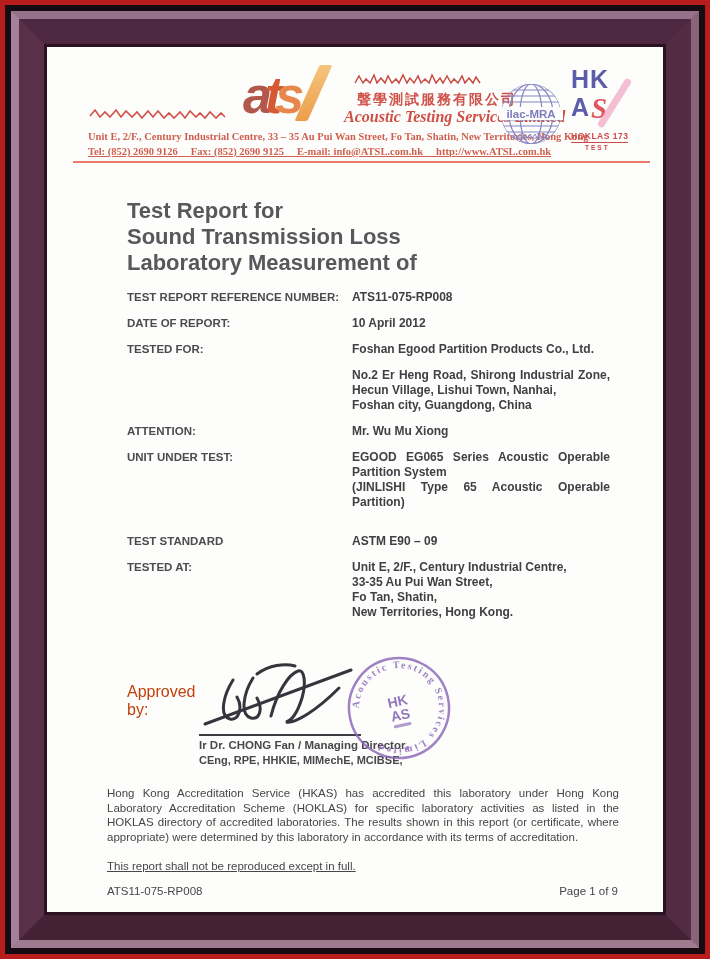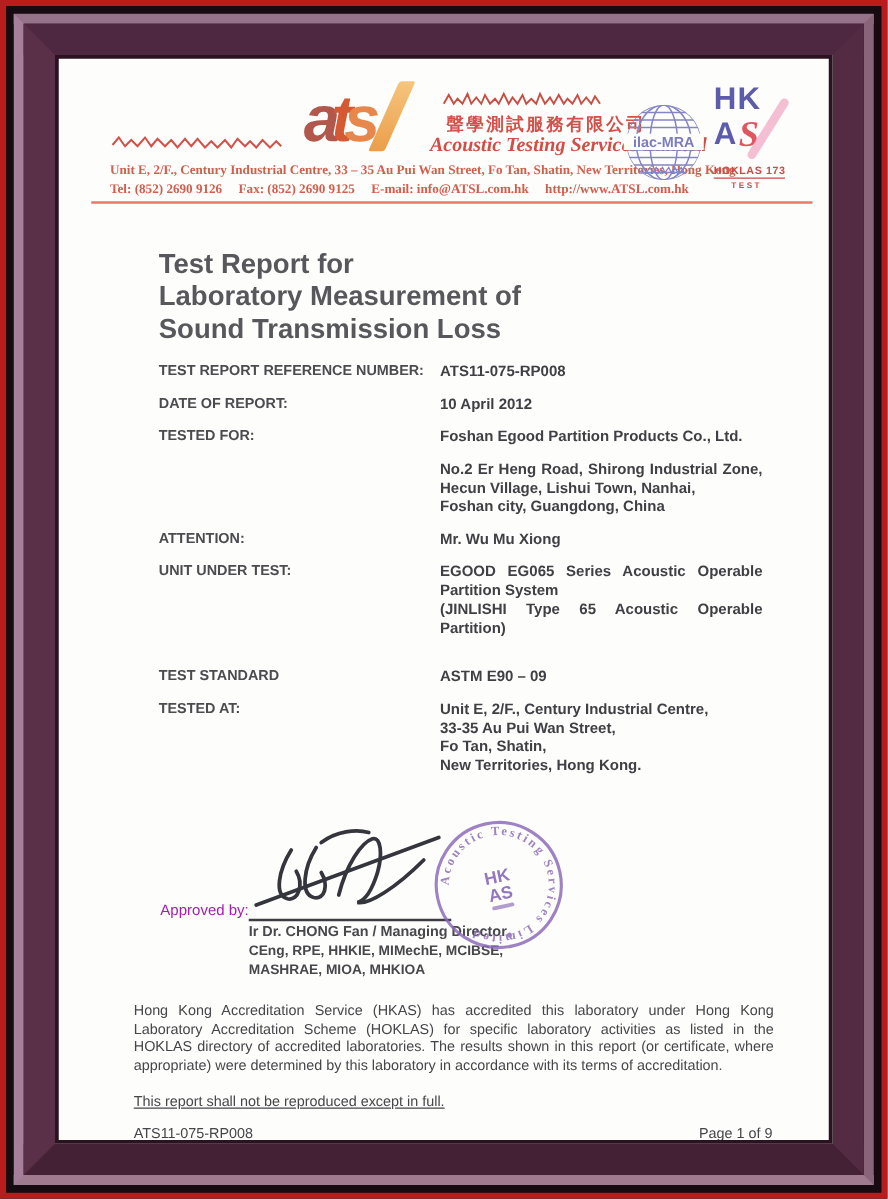--- a/index.html
+++ b/index.html
@@ -19,41 +19,41 @@
   .zigzag-right{position:absolute;left:306px;top:24px;}
   .atsl-logo{position:absolute;left:196px;top:18px;height:62px;font:italic 900 52px "Liberation Sans",sans-serif;letter-spacing:-7px;line-height:58px;}
   .logo-a{color:#b2574b;}
   .logo-t{color:#d55a33;}
   .logo-s{color:#e8874b;}
   .logo-slash{display:inline-block;width:13px;height:56px;margin-left:10px;vertical-align:-8px;background:linear-gradient(180deg,#f6c57e,#eb9e4a);transform:skewX(-24deg);border-radius:2px;}
   .company-zh{position:absolute;left:310px;top:44px;font-size:14px;font-weight:bold;letter-spacing:2px;color:#d0524a;white-space:nowrap;}
   .company-en{position:absolute;left:297px;top:61px;font:italic bold 16px "Liberation Serif",serif;color:#d04f44;white-space:nowrap;}
   .addr-line{position:absolute;left:41px;font:bold 10.5px "Liberation Serif",serif;color:#cf5f4e;white-space:pre-wrap;}
   .addr1{top:84px;}
-  .addr2{top:99px;}
+  .addr2{top:99px;text-decoration:underline;}
   .red-rule{position:absolute;left:26px;top:114px;width:577px;height:2px;background:#e87b68;}
   .ilac{position:absolute;left:451px;top:34px;}
   .hkas{position:absolute;left:524px;top:22px;width:76px;text-align:left;}
   .hkas-row{font:900 25px "Liberation Sans",sans-serif;color:#5c5cab;line-height:21px;letter-spacing:1px;position:relative;z-index:1;}
   .hkas-s{font:italic bold 29px "Liberation Serif",serif;color:#e05560;position:relative;left:1px;top:2px;}
   .hkas-swoosh{position:absolute;left:40px;top:6px;width:7px;height:56px;background:#f2aac6;border-radius:4px;transform:rotate(32deg);opacity:.75;z-index:2;}
   .hkas-hoklas{margin-top:8px;display:inline-block;font:bold 8.5px "Liberation Sans",sans-serif;color:#d04848;letter-spacing:.5px;border-bottom:1px solid #d04848;padding-bottom:1px;}
   .hkas-test{font:bold 6.5px "Liberation Sans",sans-serif;color:#d04848;letter-spacing:2px;margin-left:14px;margin-top:1px;}
 
   
   .doc-title{margin:33px 0 14px 80px;font-size:22px;line-height:26px;font-weight:bold;color:#58585c;}
   .field-row{display:flex;margin:0 0 11px 80px;}
   .field-label{width:225px;flex:none;font-size:11.5px;font-weight:bold;color:#4c4c50;line-height:15px;}
   .field-value{width:258px;flex:none;font-size:12px;font-weight:bold;color:#3f3f44;line-height:15px;}
   .field-value .stretch{text-align:justify;text-align-last:justify;}
   .gap-before{margin-top:24px;}
 
   
   .approval{display:flex;margin:40px 0 0 80px;position:relative;}
-  .approved-by{width:72px;flex:none;align-self:flex-end;margin-bottom:49px;font-size:12px;color:#a21caf;text-align:right;}
+  .approved-by{width:72px;flex:none;align-self:flex-end;margin-bottom:49px;font-size:16px;color:#c2410c;}
   .sig-col{width:230px;}
   .sig-line{width:162px;border-top:2px solid #3c3c42;margin-top:-4px;}
   .sig-name{font-size:11.5px;font-weight:bold;color:#48484c;line-height:15px;margin-top:2px;}
   .sig-cred{font-size:11px;font-weight:bold;color:#48484c;line-height:15px;}
   .stamp{position:absolute;left:216px;top:-8px;opacity:.82;transform:rotate(-12deg);}
 
   
   .accreditation{margin:18px 45px 16px 60px;width:512px;font-size:11.5px;line-height:14.5px;text-align:justify;color:#46464a;}
   .repro-note{margin:13px 0 0 60px;font-size:11.5px;color:#46464a;text-decoration:underline;}
   .ref-row{display:flex;justify-content:space-between;margin:13px 45px 0 60px;font-size:11.5px;color:#46464a;}
@@ -117,22 +117,22 @@
           <div class="hkas-row"><span>A</span><span class="hkas-s">S</span></div>
           <div class="hkas-hoklas">HOKLAS 173</div>
           <div class="hkas-test">TEST</div>
         </div>
 
         <div class="red-rule"></div>
       </div>
 
       <div class="doc-title">
         <div>Test Report for</div>
+        <div>Sound Transmission Loss</div>
         <div>Laboratory Measurement of</div>
-        <div>Sound Transmission Loss</div>
       </div>
 
       <div class="field-row">
         <div class="field-label">TEST REPORT REFERENCE NUMBER:</div>
         <div class="field-value">
                   <div>ATS11-075-RP008</div>
                 </div>
       </div>
 
       <div class="field-row">
@@ -199,21 +199,20 @@
             <g fill="none" stroke="#35353d" stroke-width="3" stroke-linecap="round">
               <path d="M34,20 C24,36 20,56 31,59 C40,61 44,47 38,37 M54,18 C44,34 41,55 52,58 C61,60 64,48 58,38"></path>
               <path d="M72,56 C78,32 90,14 99,11 C106,9 107,24 103,38 C99,51 94,60 87,62 C96,64 118,50 140,28"></path>
               <path d="M58,14 C70,5 86,3 96,6"></path>
               <path d="M6,64 L152,10"></path>
             </g>
           </svg>
           <div class="sig-line"></div>
           <div class="sig-name">Ir Dr. CHONG Fan / Managing Director</div>
           <div class="sig-cred">CEng, RPE, HHKIE, MIMechE, MCIBSE,</div>
-          <div class="sig-cred">MASHRAE, MIOA, MHKIOA</div>
         </div>
 
         <svg class="stamp" width="112" height="112" viewBox="0 0 112 112">
           <defs>
                     <path id="stampArc" d="M16,56 a40,40 0 1,1 80,0 a40,40 0 1,1 -80,0"></path>
                   </defs>
           <circle cx="56" cy="56" r="50" fill="none" stroke="#8a68b8" stroke-width="2.5"></circle>
           <text font-family="Liberation Serif,serif" font-size="10" font-weight="bold" fill="#8a68b8" letter-spacing="2">
             <textPath href="#stampArc" startOffset="8">Acoustic  Testing  Services  Limited</textPath>
           </text>

